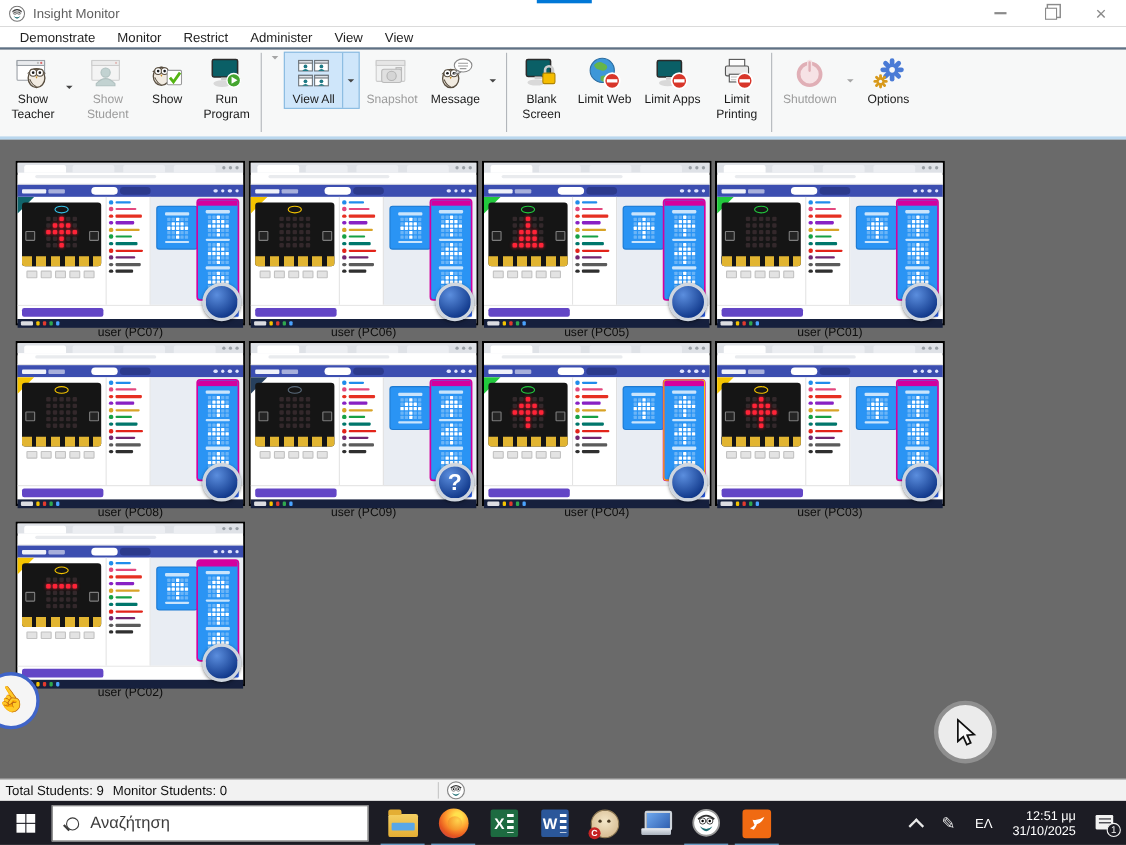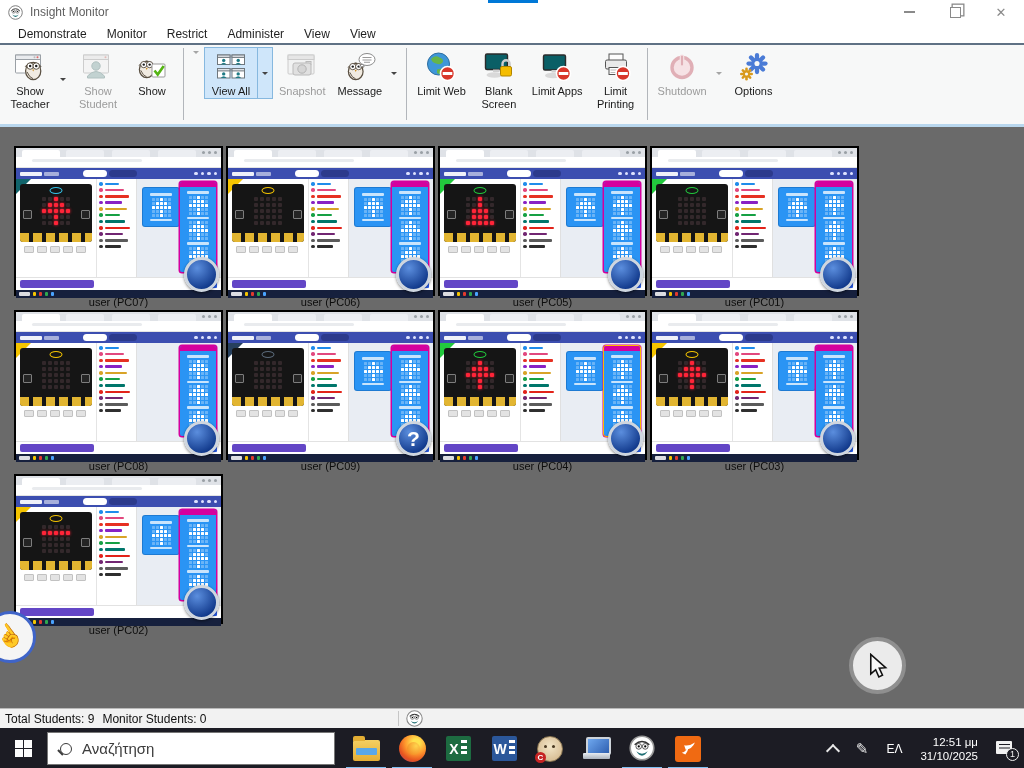--- a/index.html
+++ b/index.html
@@ -235,20 +235,35 @@
               <path d="M15 18.4 h2 l-1 2.2 Z" fill="#c8891a"></path>
               <path d="M9.5 21 Q12 27 16 28.2" fill="none" stroke="#594f41"></path>
             </g>
             <rect x="16" y="13" width="13" height="13" rx="1" fill="#fff" stroke="#999"></rect>
             <path d="M18.5 19.5 l3.2 4 l6 -8.5" fill="none" stroke="#54b413" stroke-width="2.6"></path>
           </svg>
         </span>
         <span class="tb-label">Show</span>
       </div>
     </div>
+    <div class="tb-group">
+      <div class="tb-btn">
+        <span class="tb-icon">
+          <svg viewBox="0 0 32 32">
+            <rect x="3" y="3" width="23" height="16" rx="1.5" fill="#0a5f66" stroke="#2b2b2b" stroke-width="1.4"></rect>
+            <rect x="11" y="19.5" width="7" height="2.5" fill="#cfcfcf"></rect>
+            <ellipse cx="12" cy="25" rx="8" ry="3" fill="#d9d9d9"></ellipse>
+            <circle cx="22.5" cy="22" r="6.2" fill="#44a52f" stroke="#fff" stroke-width="1.2"></circle>
+            <path d="M20.5 18.8 v6.4 l5.4 -3.2 Z" fill="#fff"></path>
+          </svg>
+        </span>
+        <span class="tb-label">Run
+Program</span>
+      </div>
+    </div>
     <div class="tb-sep"></div>
     <div class="tb-group disabled">
       <span class="tb-arrow">
         <i></i>
       </span>
     </div>
     <div class="tb-group selected">
       <div class="tb-btn">
         <span class="tb-icon">
           <svg viewBox="0 0 32 32">
@@ -321,43 +336,43 @@
       </div>
       <span class="tb-arrow">
         <i></i>
       </span>
     </div>
     <div class="tb-sep"></div>
     <div class="tb-group">
       <div class="tb-btn">
         <span class="tb-icon">
           <svg viewBox="0 0 32 32">
-            <circle cx="13.5" cy="13" r="11" fill="#3e97d8" stroke="#2d6da0"></circle>
-            <path d="M6 8 q4 -4.5 8.5 -1.5 q5 2 3 5 q-2 3 -6.5 1 q-4 -1 -5 -4.5 Z" fill="#66b549"></path>
-            <path d="M12 18.5 q5 -2 8 1 q2 2 0 3.5 q-4 2 -8 -1 Z" fill="#66b549"></path>
-            <circle cx="22.5" cy="22.5" r="7" fill="#d8362a" stroke="#fff" stroke-width="1.6"></circle>
-            <rect x="17.7" y="21" width="9.6" height="3" fill="#fff"></rect>
-          </svg>
-        </span>
-        <span class="tb-label">Limit Web</span>
-      </div>
-    </div>
-    <div class="tb-group">
-      <div class="tb-btn">
-        <span class="tb-icon">
-          <svg viewBox="0 0 32 32">
             <rect x="2.5" y="3" width="22" height="15.5" rx="1.5" fill="#0a5f66" stroke="#2b2b2b" stroke-width="1.4"></rect>
             <rect x="10" y="18.5" width="6.5" height="2.5" fill="#cfcfcf"></rect>
             <ellipse cx="11.5" cy="24" rx="8" ry="2.8" fill="#d9d9d9"></ellipse>
             <path d="M19.5 16 v-3.2 a3.6 3.6 0 0 1 7.2 0 V16" fill="none" stroke="#cdcdcd" stroke-width="2.4"></path>
             <rect x="17.5" y="15.5" width="11" height="9.5" rx="1.5" fill="#f5bd00" stroke="#b18500"></rect>
           </svg>
         </span>
         <span class="tb-label">Blank
 Screen</span>
+      </div>
+    </div>
+    <div class="tb-group">
+      <div class="tb-btn">
+        <span class="tb-icon">
+          <svg viewBox="0 0 32 32">
+            <circle cx="13.5" cy="13" r="11" fill="#3e97d8" stroke="#2d6da0"></circle>
+            <path d="M6 8 q4 -4.5 8.5 -1.5 q5 2 3 5 q-2 3 -6.5 1 q-4 -1 -5 -4.5 Z" fill="#66b549"></path>
+            <path d="M12 18.5 q5 -2 8 1 q2 2 0 3.5 q-4 2 -8 -1 Z" fill="#66b549"></path>
+            <circle cx="22.5" cy="22.5" r="7" fill="#d8362a" stroke="#fff" stroke-width="1.6"></circle>
+            <rect x="17.7" y="21" width="9.6" height="3" fill="#fff"></rect>
+          </svg>
+        </span>
+        <span class="tb-label">Limit Web</span>
       </div>
     </div>
     <div class="tb-group">
       <div class="tb-btn">
         <span class="tb-icon">
           <svg viewBox="0 0 32 32">
             <rect x="2.5" y="4" width="22" height="15" rx="1.5" fill="#0a5f66" stroke="#2b2b2b" stroke-width="1.4"></rect>
             <rect x="10.5" y="19" width="6" height="2.5" fill="#cfcfcf"></rect>
             <ellipse cx="12" cy="24.5" rx="8" ry="2.8" fill="#d9d9d9"></ellipse>
             <circle cx="22.5" cy="22.5" r="7" fill="#d8362a" stroke="#fff" stroke-width="1.6"></circle>

